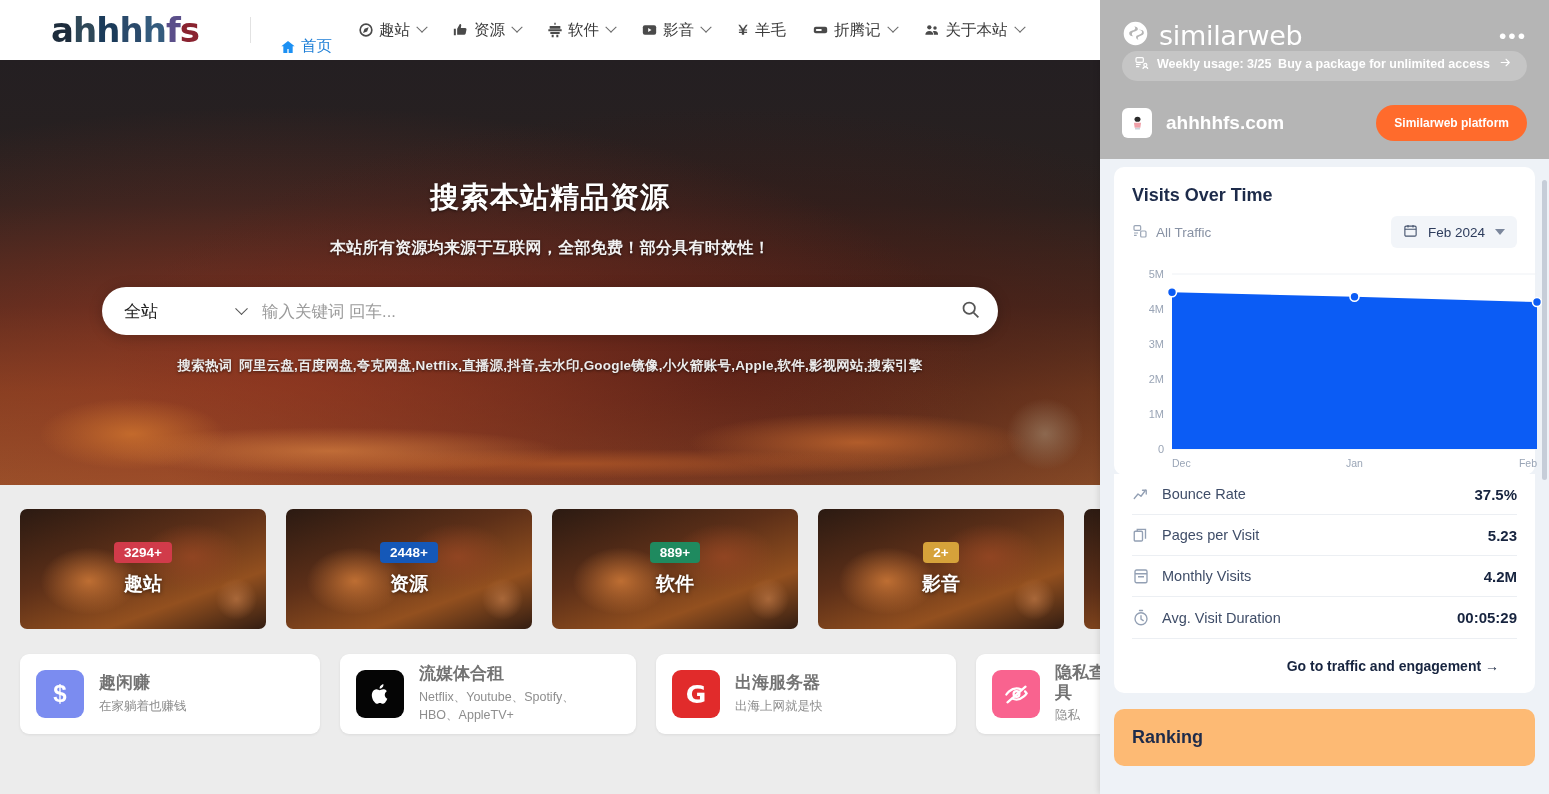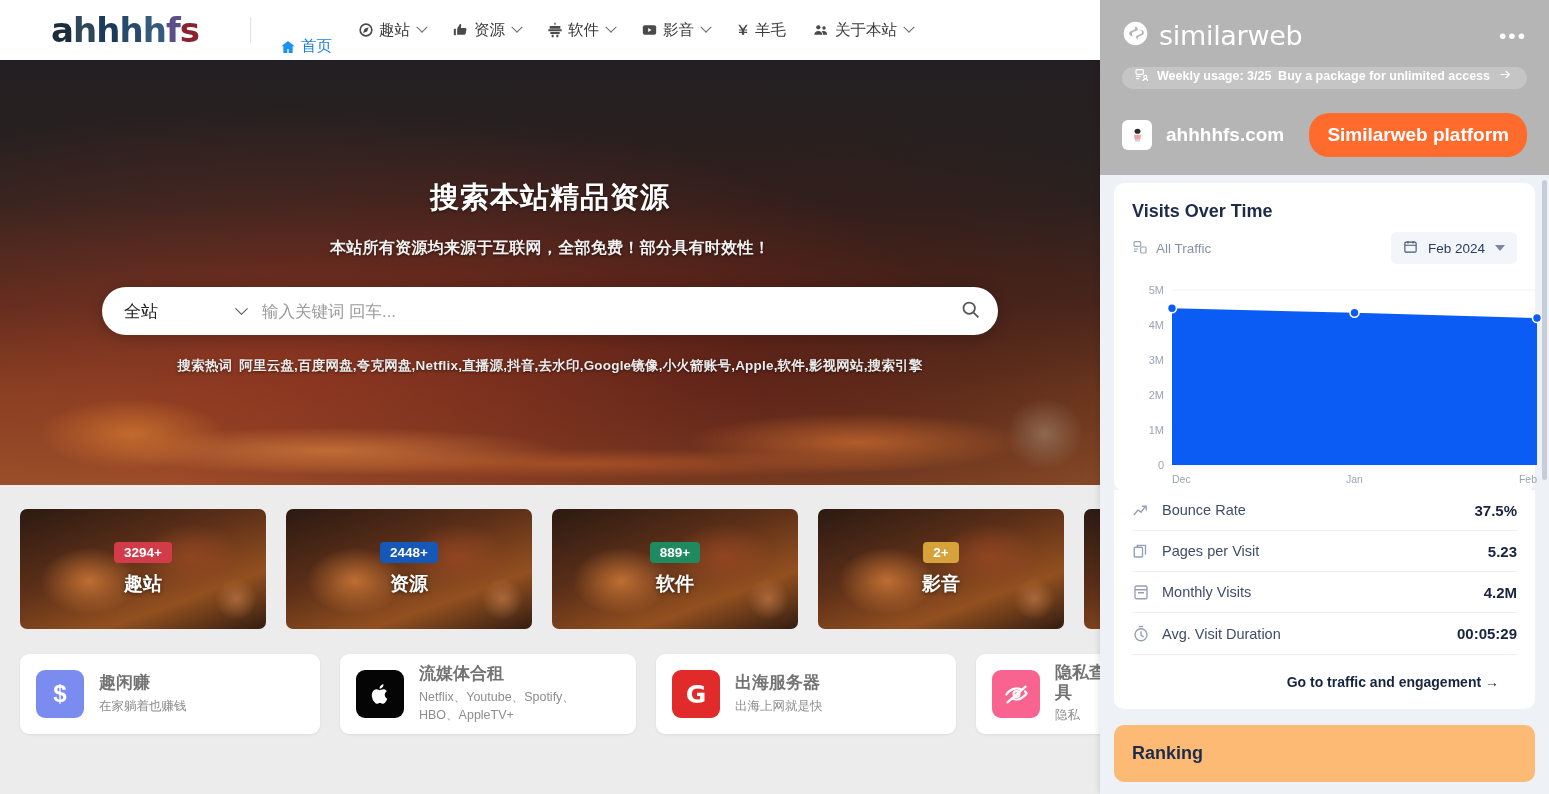--- a/index.html
+++ b/index.html
@@ -208,42 +208,42 @@
   }
   .sw-logorow { display: flex; align-items: center; justify-content: space-between; }
   .sw-logo { display: flex; align-items: flex-start; gap: 10px; }
   .sw-wordmark {
     font-size: 27px; font-weight: 400; color: #fff; letter-spacing: -.3px;
     font-family: "DejaVu Sans", sans-serif;
   }
   .sw-dots { color: #fff; font-size: 21px; letter-spacing: 2px; cursor: pointer; line-height: 1; }
 
   .usage-bar {
-    margin-top: 16px; height: 22px; border-radius: 15px;
+    height: 30px; border-radius: 15px;
     background: rgba(255,255,255,.22);
     display: flex; align-items: center; justify-content: space-between;
     padding: 0 14px 4px 12px;
   }
   .usage-left { display: flex; align-items: center; gap: 7px; font-size: 12.5px; font-weight: 700; color: #fff; }
   .usage-right { display: flex; align-items: center; gap: 8px; font-size: 12.5px; font-weight: 700; color: #fff; cursor: pointer; }
 
   .sw-domrow {
     background: #b5b5b5;
     padding: 8px 22px 18px 22px;
     display: flex; align-items: center; justify-content: space-between;
   }
   .sw-domleft { display: flex; align-items: center; gap: 14px; }
   .sw-favicon {
     width: 30px; height: 30px; border-radius: 6px; background: #fff;
     display: flex; align-items: center; justify-content: center; font-size: 16px;
   }
   .sw-domname { font-size: 19px; font-weight: 700; color: #fff; }
   .sw-platform-btn {
     background: #ff6b2c; color: #fff; border: none; border-radius: 20px;
-    padding: 11px 18px; font-size: 19px; font-weight: 700; cursor: pointer;
+    padding: 11px 18px; font-size: 12px; font-weight: 700; cursor: pointer;
     font-family: "Liberation Sans", sans-serif;
   }
 
   .sw-body { padding: 8px 14px 0 14px; }
   .sw-card {
     background: #fff; border-radius: 10px;
     padding: 18px 18px 0 18px;
   }
   .sw-card-title { font-size: 18px; font-weight: 700; color: #1d2b4a; }
   .sw-filterrow {
@@ -363,20 +363,30 @@
 
         <div class="nav-item">
           <span class="nav-ico">
             <svg width="14" height="16" viewBox="0 0 24 24">
                 <path d="M4 3h3l5 7 5-7h3l-5.5 8H19v2h-5v2h5v2h-5v3h-4v-3H5v-2h5v-2H5v-2h4.5z"></path>
               </svg>
           </span>
           <span>羊毛</span>
         </div>
 
+        <div class="nav-item">
+          <span class="nav-ico">
+            <svg width="17" height="16" viewBox="0 0 24 24">
+                <rect x="2" y="7" width="20" height="10" rx="3"></rect>
+                <rect x="5" y="10.5" width="9" height="3" rx="1.5" fill="#fff"></rect>
+              </svg>
+          </span>
+          <span>折腾记</span>
+          <i class="caret"></i>
+        </div>
 
         <div class="nav-item">
           <span class="nav-ico">
             <svg width="18" height="16" viewBox="0 0 24 24">
                 <circle cx="8" cy="8" r="3.2"></circle>
                 <circle cx="16.5" cy="9" r="2.6"></circle>
                 <path d="M2 19c0-3.3 2.7-5.5 6-5.5s6 2.2 6 5.5zM15 19c0-2.4-.9-3.9-2-4.8.9-.5 2-.7 3.2-.7 2.6 0 4.8 1.7 4.8 4.3V19z"></path>
               </svg>
           </span>
           <span>关于本站</span>

